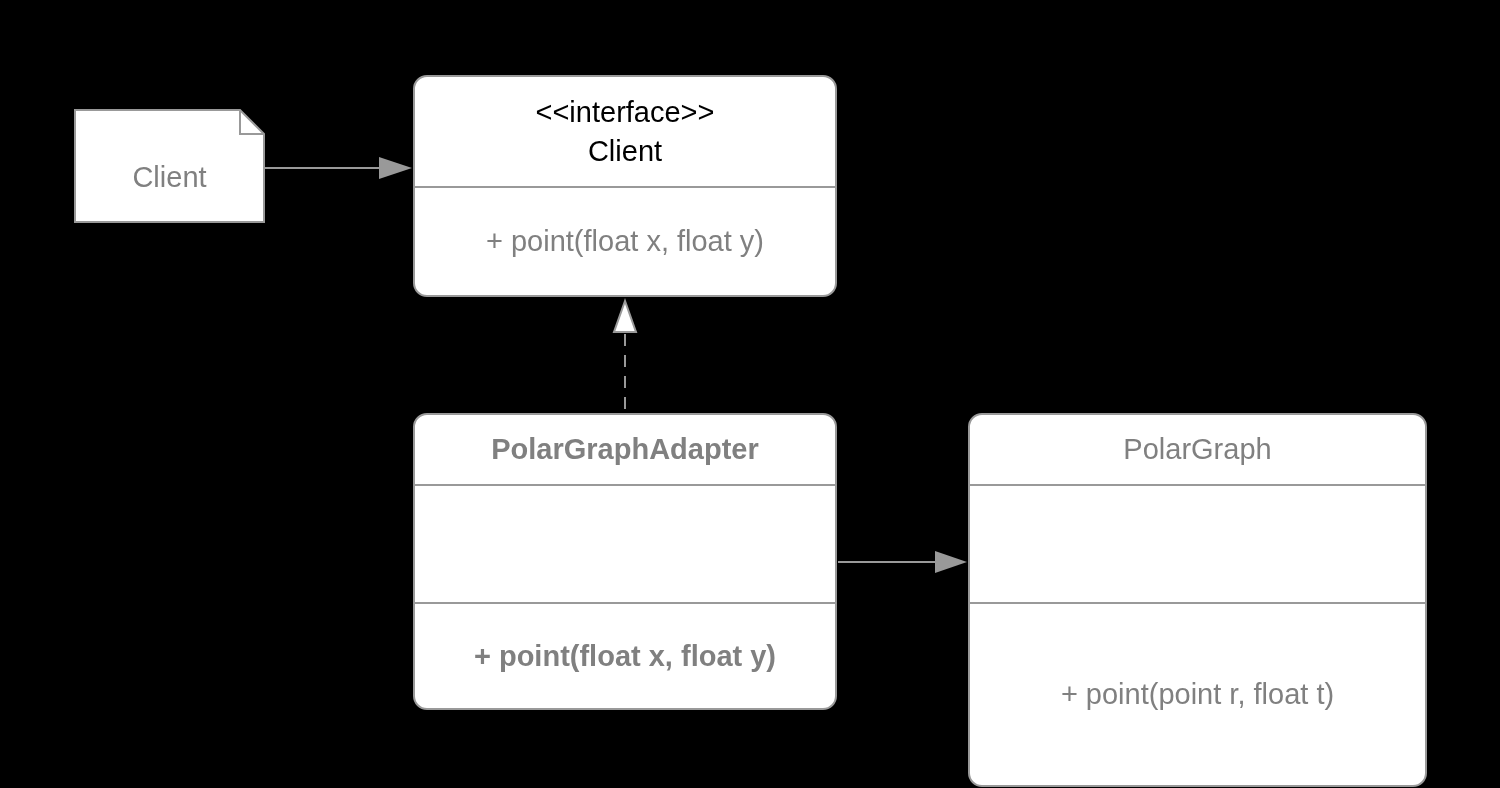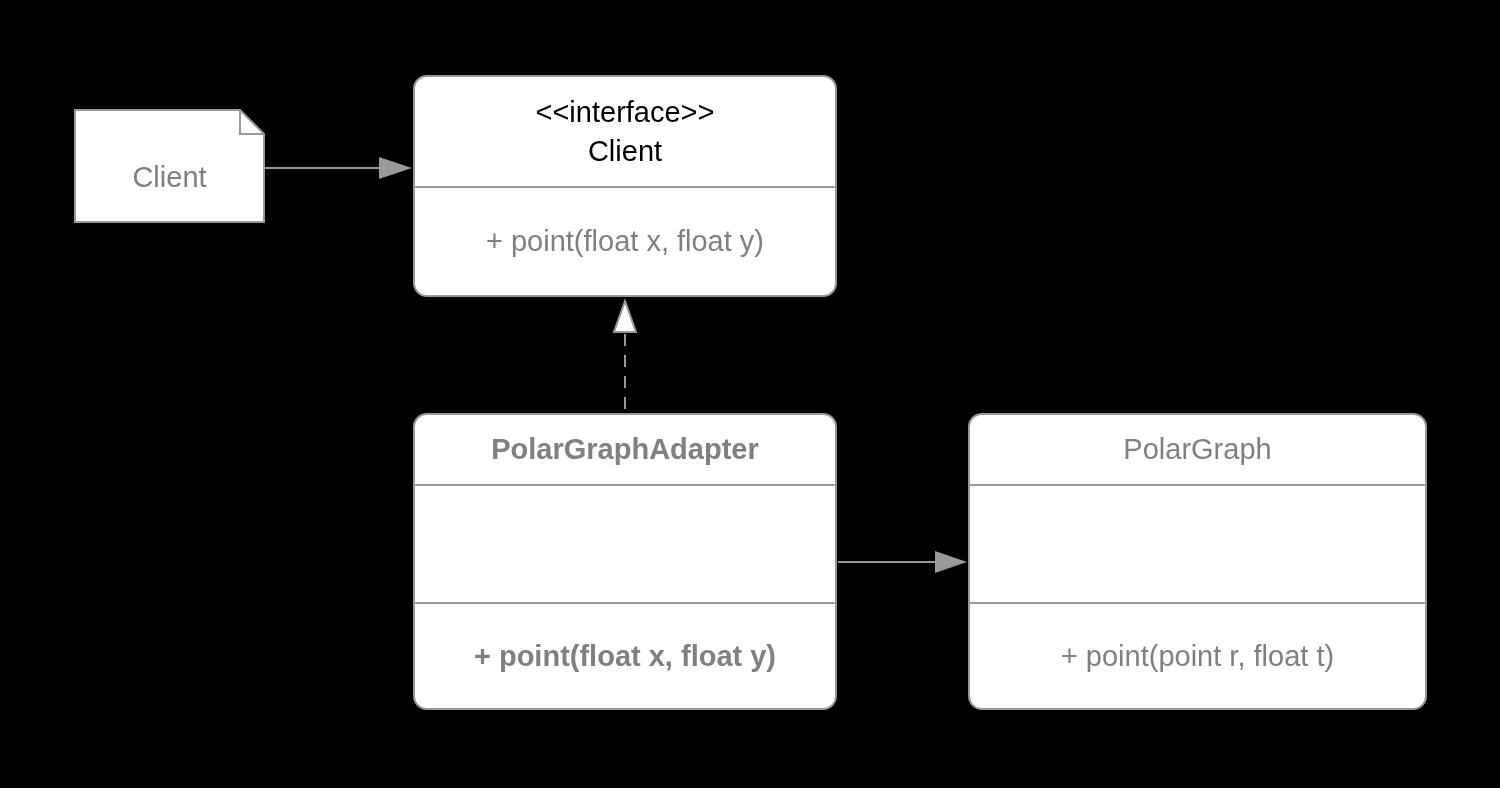--- a/index.html
+++ b/index.html
@@ -24,21 +24,21 @@
     color: #808080;
   }
   .sec { display: flex; flex-direction: column; align-items: center; justify-content: center; text-align: right; }
   .divider-bottom { border-bottom: 2px solid #999999; }
 
   .graph-box      { left: 413px; top: 75px;  width: 424px; height: 222px; }
   .graph-title    { height: 109px; line-height: 39px; color: #000000; }
   .graph-methods  { flex: 1; }
 
   .adapter-box    { left: 413px; top: 413px; width: 424px; height: 297px; }
-  .pg-box         { left: 968px; top: 413px; width: 459px; height: 297px; }
+  .pg-box         { left: 968px; top: 413px; width: 459px; height: 374px; }
   .sec-title      { height: 69px; }
   .sec-attrs      { height: 116px; }
   .sec-methods    { flex: 1; }
   .bold           { font-weight: bold; }
 
   .client-label {
     position: absolute;
     left: 75px; top: 110px; width: 189px; height: 135px;
     display: flex; align-items: center; justify-content: center;
     font-size: 29px; color: #808080;

